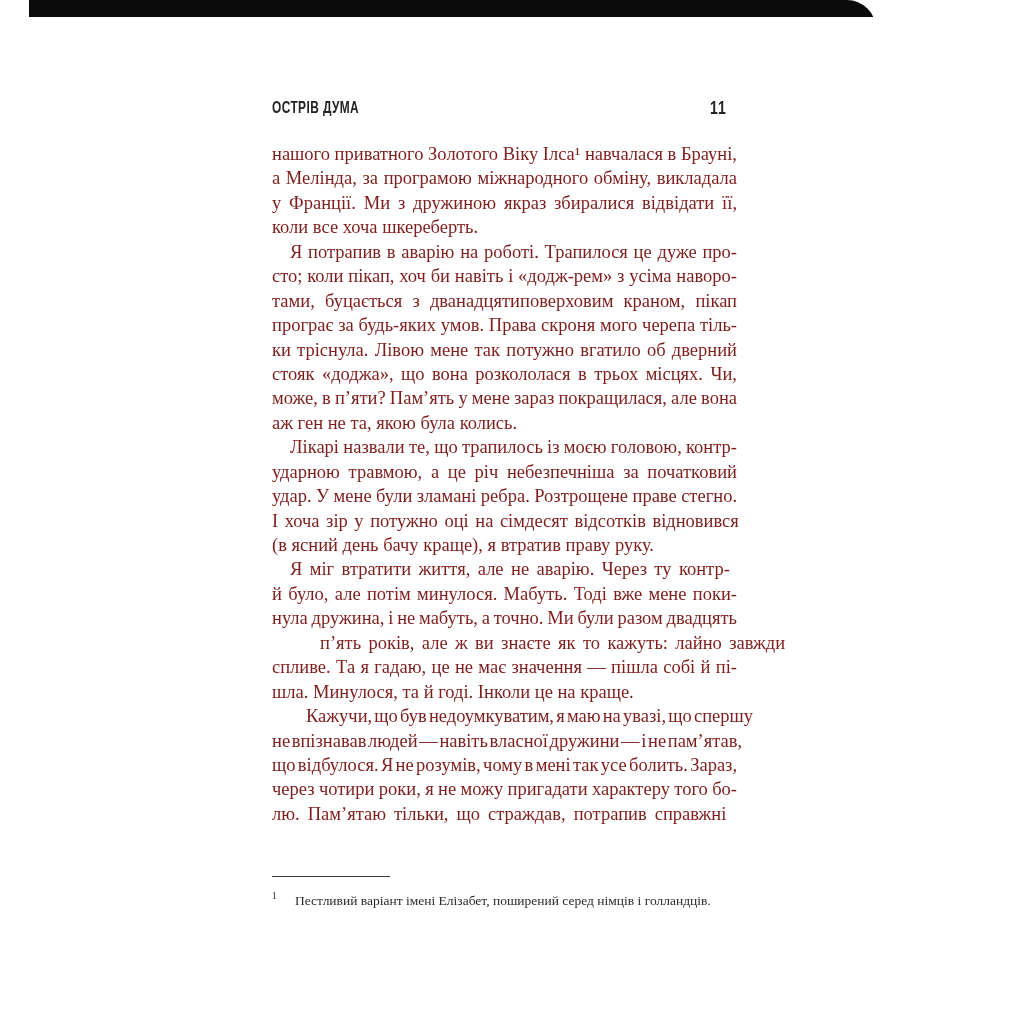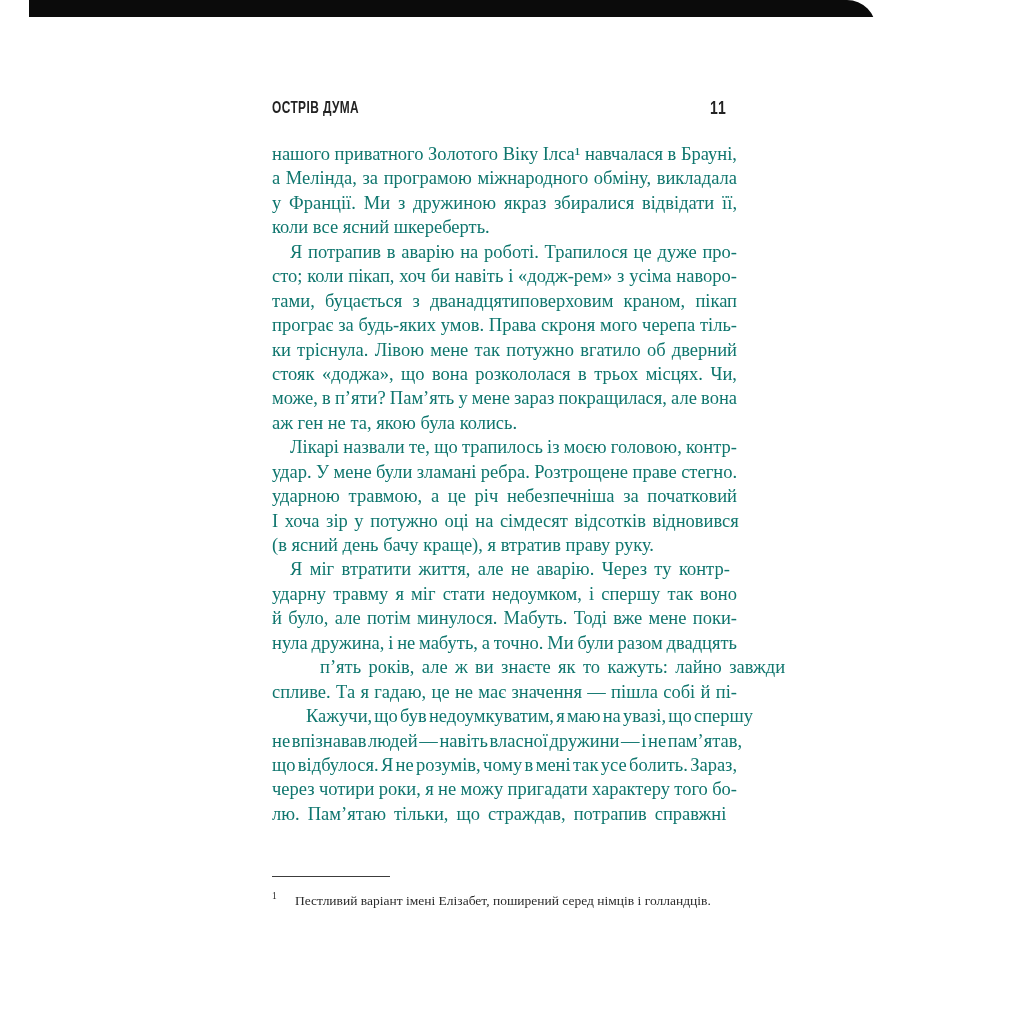--- a/index.html
+++ b/index.html
@@ -37,21 +37,21 @@
     font-weight:bold;
     font-size:17.5px;
     letter-spacing:1px;
     transform:scaleX(0.8);
     transform-origin:100% 50%;
   }
 
   .body-text{
     position:absolute;left:272px;top:142px;width:465px;
     font-size:18.5px;
-    color:#0f766e;
+    color:#7f1d1d;
   }
   .line{
     line-height:24.45px;
     height:24.45px;
     white-space:nowrap;
     overflow:visible;
   }
   .line-text{display:inline-block;white-space:nowrap;}
   .line.indent .line-text{margin-left:18px;}
 
@@ -80,40 +80,40 @@
 
   <div class="header">
     <span class="running-title">ОСТРІВ ДУМА</span>
     <span class="page-number">11</span>
   </div>
 
   <div class="body-text" id="body-text">
       <div class="line"><span class="line-text" style="word-spacing: -0.01px;">нашого приватного Золотого Віку Ілса¹ навчалася в Брауні,</span></div>
       <div class="line"><span class="line-text" style="word-spacing: 1.03px;">а Мелінда, за програмою міжнародного обміну, викладала</span></div>
       <div class="line"><span class="line-text" style="word-spacing: 3.21px;">у Франції. Ми з дружиною якраз збиралися відвідати її,</span></div>
-      <div class="line"><span class="line-text">коли все ясний шкереберть.</span></div>
+      <div class="line"><span class="line-text">коли все хоча шкереберть.</span></div>
       <div class="line indent"><span class="line-text" style="word-spacing: 1.13px;">Я потрапив в аварію на роботі. Трапилося це дуже про-</span></div>
       <div class="line"><span class="line-text" style="word-spacing: 0.18px;">сто; коли пікап, хоч би навіть і «додж-рем» з усіма наворо-</span></div>
       <div class="line"><span class="line-text" style="word-spacing: 5.59px;">тами, буцається з дванадцятиповерховим краном, пікап</span></div>
       <div class="line"><span class="line-text" style="word-spacing: 0.15px;">програє за будь-яких умов. Права скроня мого черепа тіль-</span></div>
       <div class="line"><span class="line-text" style="word-spacing: 1.6px;">ки тріснула. Лівою мене так потужно вгатило об дверний</span></div>
       <div class="line"><span class="line-text" style="word-spacing: 2.81px;">стояк «доджа», що вона розкололася в трьох місцях. Чи,</span></div>
       <div class="line"><span class="line-text" style="word-spacing: -0.48px;">може, в п’яти? Пам’ять у мене зараз покращилася, але вона</span></div>
       <div class="line"><span class="line-text">аж ген не та, якою була колись.</span></div>
       <div class="line indent"><span class="line-text" style="word-spacing: -0.35px;">Лікарі назвали те, що трапилось із моєю головою, контр-</span></div>
+      <div class="line"><span class="line-text" style="word-spacing: 4.06px;">ударною травмою, а це річ небезпечніша за початковий</span></div>
       <div class="line"><span class="line-text" style="word-spacing: -0.17px;">удар. У мене були зламані ребра. Розтрощене праве стегно.</span></div>
-      <div class="line"><span class="line-text" style="word-spacing: 4.06px;">ударною травмою, а це річ небезпечніша за початковий</span></div>
       <div class="line"><span class="line-text" style="word-spacing: 1.93px;">І хоча зір у потужно оці на сімдесят відсотків відновився</span></div>
       <div class="line"><span class="line-text">(в ясний день бачу краще), я втратив праву руку.</span></div>
       <div class="line indent"><span class="line-text" style="word-spacing: 2.8px;">Я міг втратити життя, але не аварію. Через ту контр-</span></div>
-      <div class="line"><span class="line-text" style="word-spacing: 2.49px;">ударну травму я міг стати недоумком, і спершу так воно</span></div>
       <div class="line"><span class="line-text" style="word-spacing: 1.69px;">й було, але потім минулося. Мабуть. Тоді вже мене поки-</span></div>
       <div class="line"><span class="line-text" style="word-spacing: -0.83px;">нула дружина, і не мабуть, а точно. Ми були разом двадцять</span></div>
       <div class="line"><span class="line-text" style="word-spacing: 2.73px; margin-left: 48px;">п’ять років, але ж ви знаєте як то кажуть: лайно завжди</span></div>
       <div class="line"><span class="line-text" style="word-spacing: 0.71px;">спливе. Та я гадаю, це не має значення — пішла собі й пі-</span></div>
+      <div class="line"><span class="line-text">шла. Минулося, та й годі. Інколи це на краще.</span></div>
       <div class="line indent"><span class="line-text" style="word-spacing: -2.43px; margin-left: 34px;">Кажучи, що був недоумкуватим, я маю на увазі, що спершу</span></div>
       <div class="line"><span class="line-text" style="word-spacing: -3px;">не впізнавав людей — навіть власної дружини — і не пам’ятав,</span></div>
       <div class="line"><span class="line-text" style="word-spacing: -2.27px;">що відбулося. Я не розумів, чому в мені так усе болить. Зараз,</span></div>
       <div class="line"><span class="line-text" style="word-spacing: -0.22px;">через чотири роки, я не можу пригадати характеру того бо-</span></div>
       <div class="line"><span class="line-text" style="word-spacing: 3.39px;">лю. Пам’ятаю тільки, що страждав, потрапив справжні</span></div>
     </div>
 
   <div class="footnote-rule"></div>
 
   <div class="footnote">

